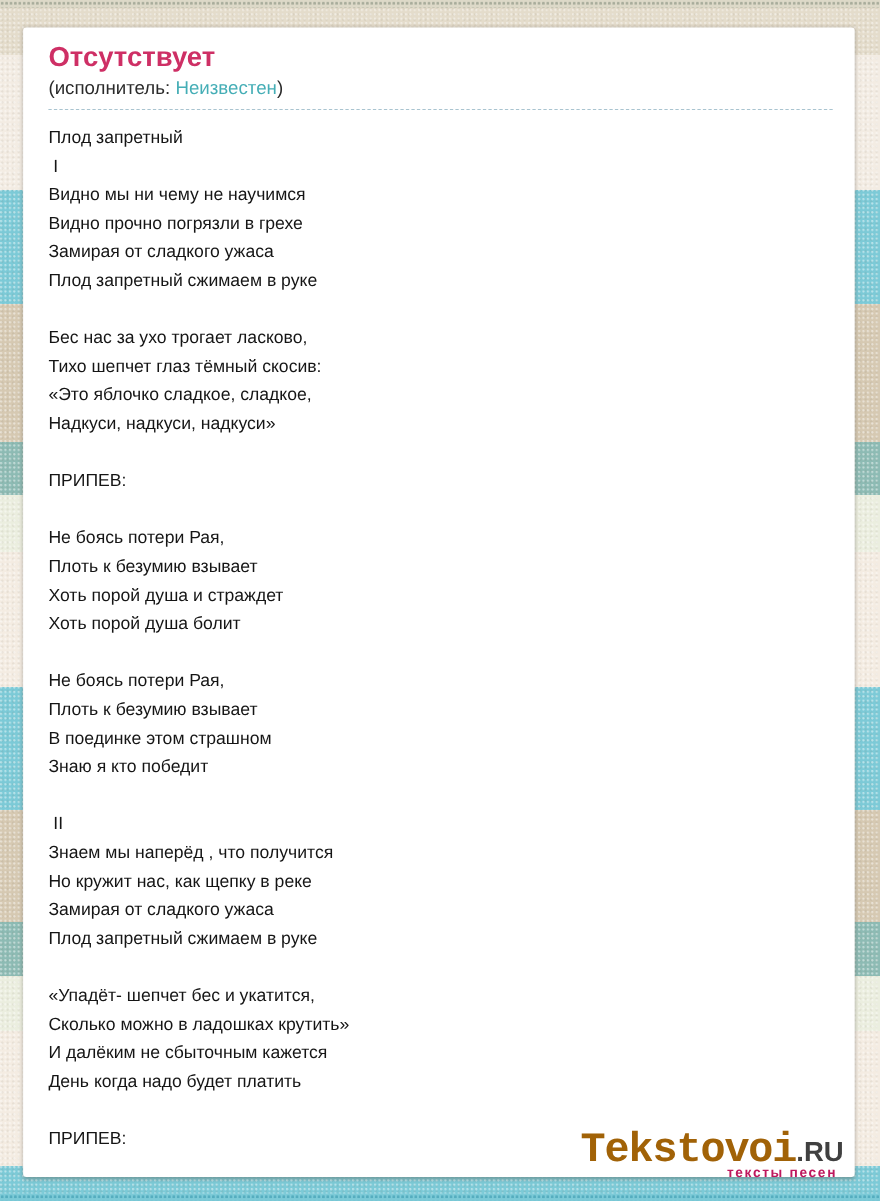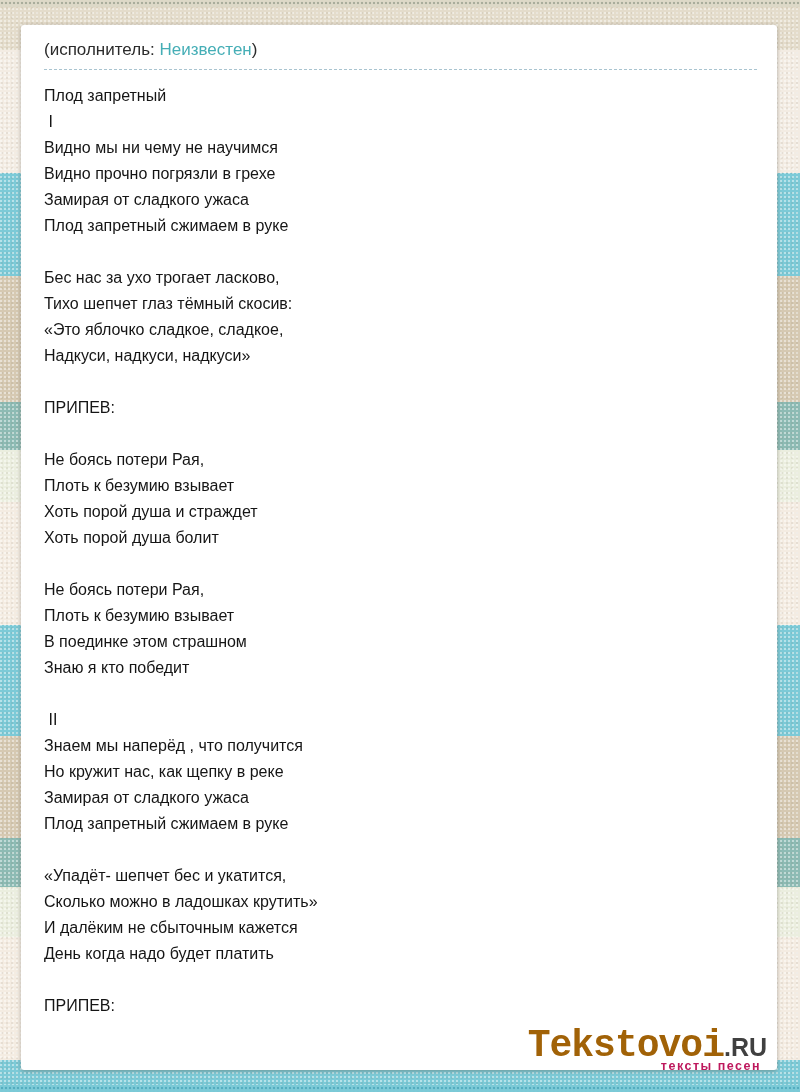--- a/index.html
+++ b/index.html
@@ -86,20 +86,21 @@
 </head>
 <body>
 
 <div class="page">
 
   <div class="bg"></div>
   <div class="top-dots"></div>
   <div class="bottom-dots"></div>
 
   <div class="paper">
+    <h1 class="title">Отсутствует</h1>
 
     <div class="artist-line"><span>(исполнитель: </span><a class="artist-link">Неизвестен</a><span>)</span></div>
 
     <div class="lyrics">Плод запретный
  I
 Видно мы ни чему не научимся
 Видно прочно погрязли в грехе
 Замирая от сладкого ужаса
 Плод запретный сжимаем в руке
 

